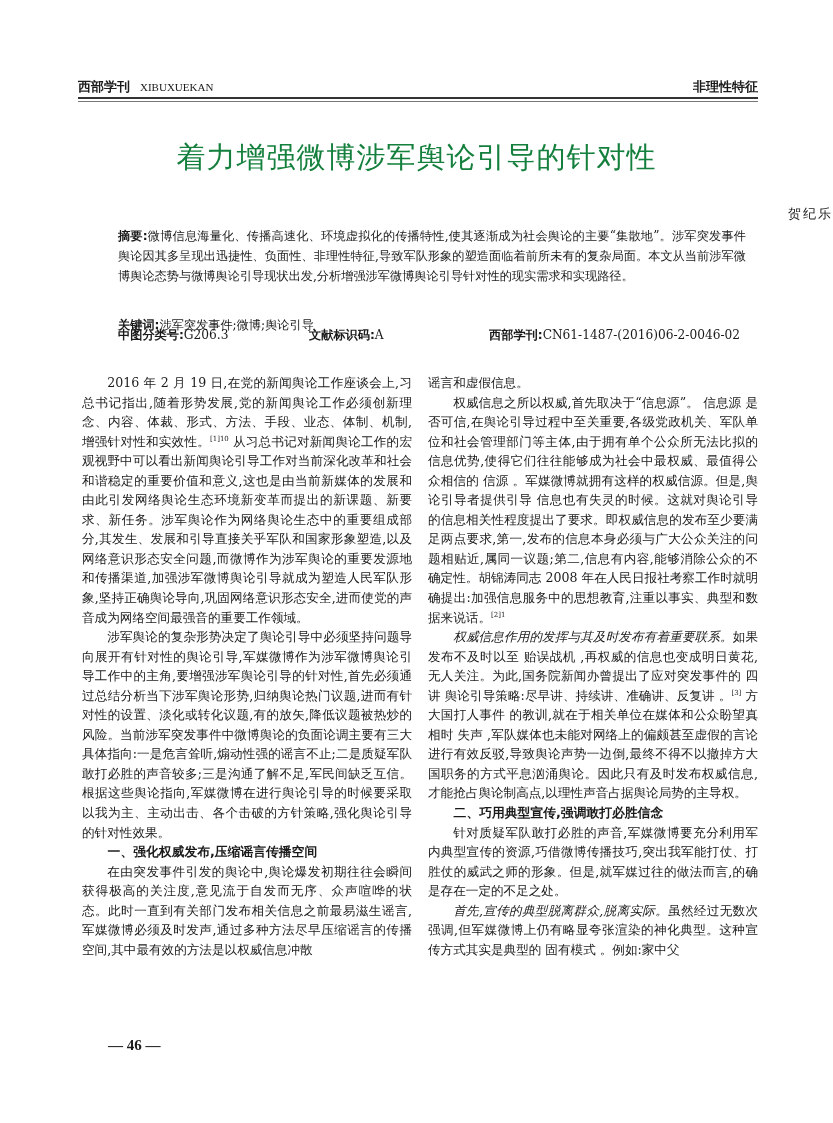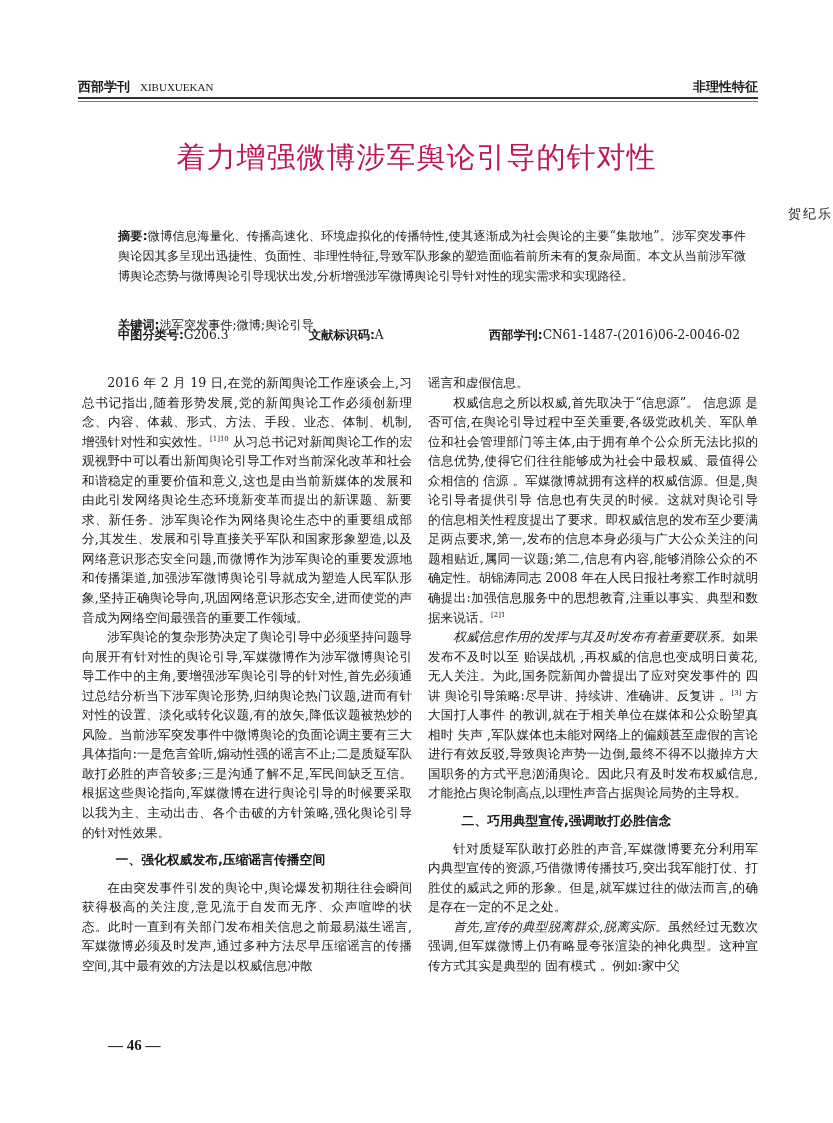--- a/index.html
+++ b/index.html
@@ -14,21 +14,21 @@
   }
   .header .left { font-size: 13px; font-weight: bold; }
   .header .left .en { font-family: "Liberation Serif", serif; font-weight: normal; margin-left: 10px; font-size: 11px; }
   .header .right { font-size: 13px; font-weight: bold; }
   .rule1 { position: absolute; left: 78px; top: 97px; width: 680px; height: 2px; background: #333; }
   .rule2 { position: absolute; left: 78px; top: 101px; width: 680px; height: 1px; background: #777; }
 
   .title {
     position: absolute; left: 0; top: 138px; width: 833px; text-align: center;
     font-family: "DejaVu Sans", "Liberation Sans", sans-serif; font-weight: 300;
-    font-size: 29px; letter-spacing: 1px; color: #be185d;
+    font-size: 29px; letter-spacing: 1px; color: #15803d;
   }
   .author {
     position: absolute; left: 0; top: 205px; width: 833px; text-align: right;
     font-size: 13px; letter-spacing: 2px;
   }
   .abstract {
     position: absolute; left: 118px; top: 226px; width: 628px;
     font-size: 12.2px; line-height: 20px; text-align: justify; text-indent: 0;
   }
   .abstract .label, .meta .label { font-family: "DejaVu Sans", "Liberation Sans", sans-serif; font-weight: bold; }
@@ -42,21 +42,21 @@
 
   .col {
     position: absolute; top: 373px; width: 330px;
     font-size: 12.6px; line-height: 19.55px; text-align: justify;
   }
   .col.left { left: 82px; }
   .col.right { left: 428px; }
   .col p { margin: 0; text-indent: 2em; }
   .col p.noindent { text-indent: 0; }
   .col h3 {
-    margin: 8px; font-size: 12.8px; line-height: 19.55px; font-weight: bold;
+    margin: 0; font-size: 12.8px; line-height: 19.55px; font-weight: bold;
     font-family: "DejaVu Sans", "Liberation Sans", sans-serif; text-indent: 2em;
   }
   .cite { font-size: 7px; vertical-align: super; line-height: 0; }
   .pageno {
     position: absolute; left: 108px; top: 1037px;
     font-family: "Liberation Serif", serif; font-size: 15px; font-weight: bold;
   }
 </style>
 </head>
 <body>

